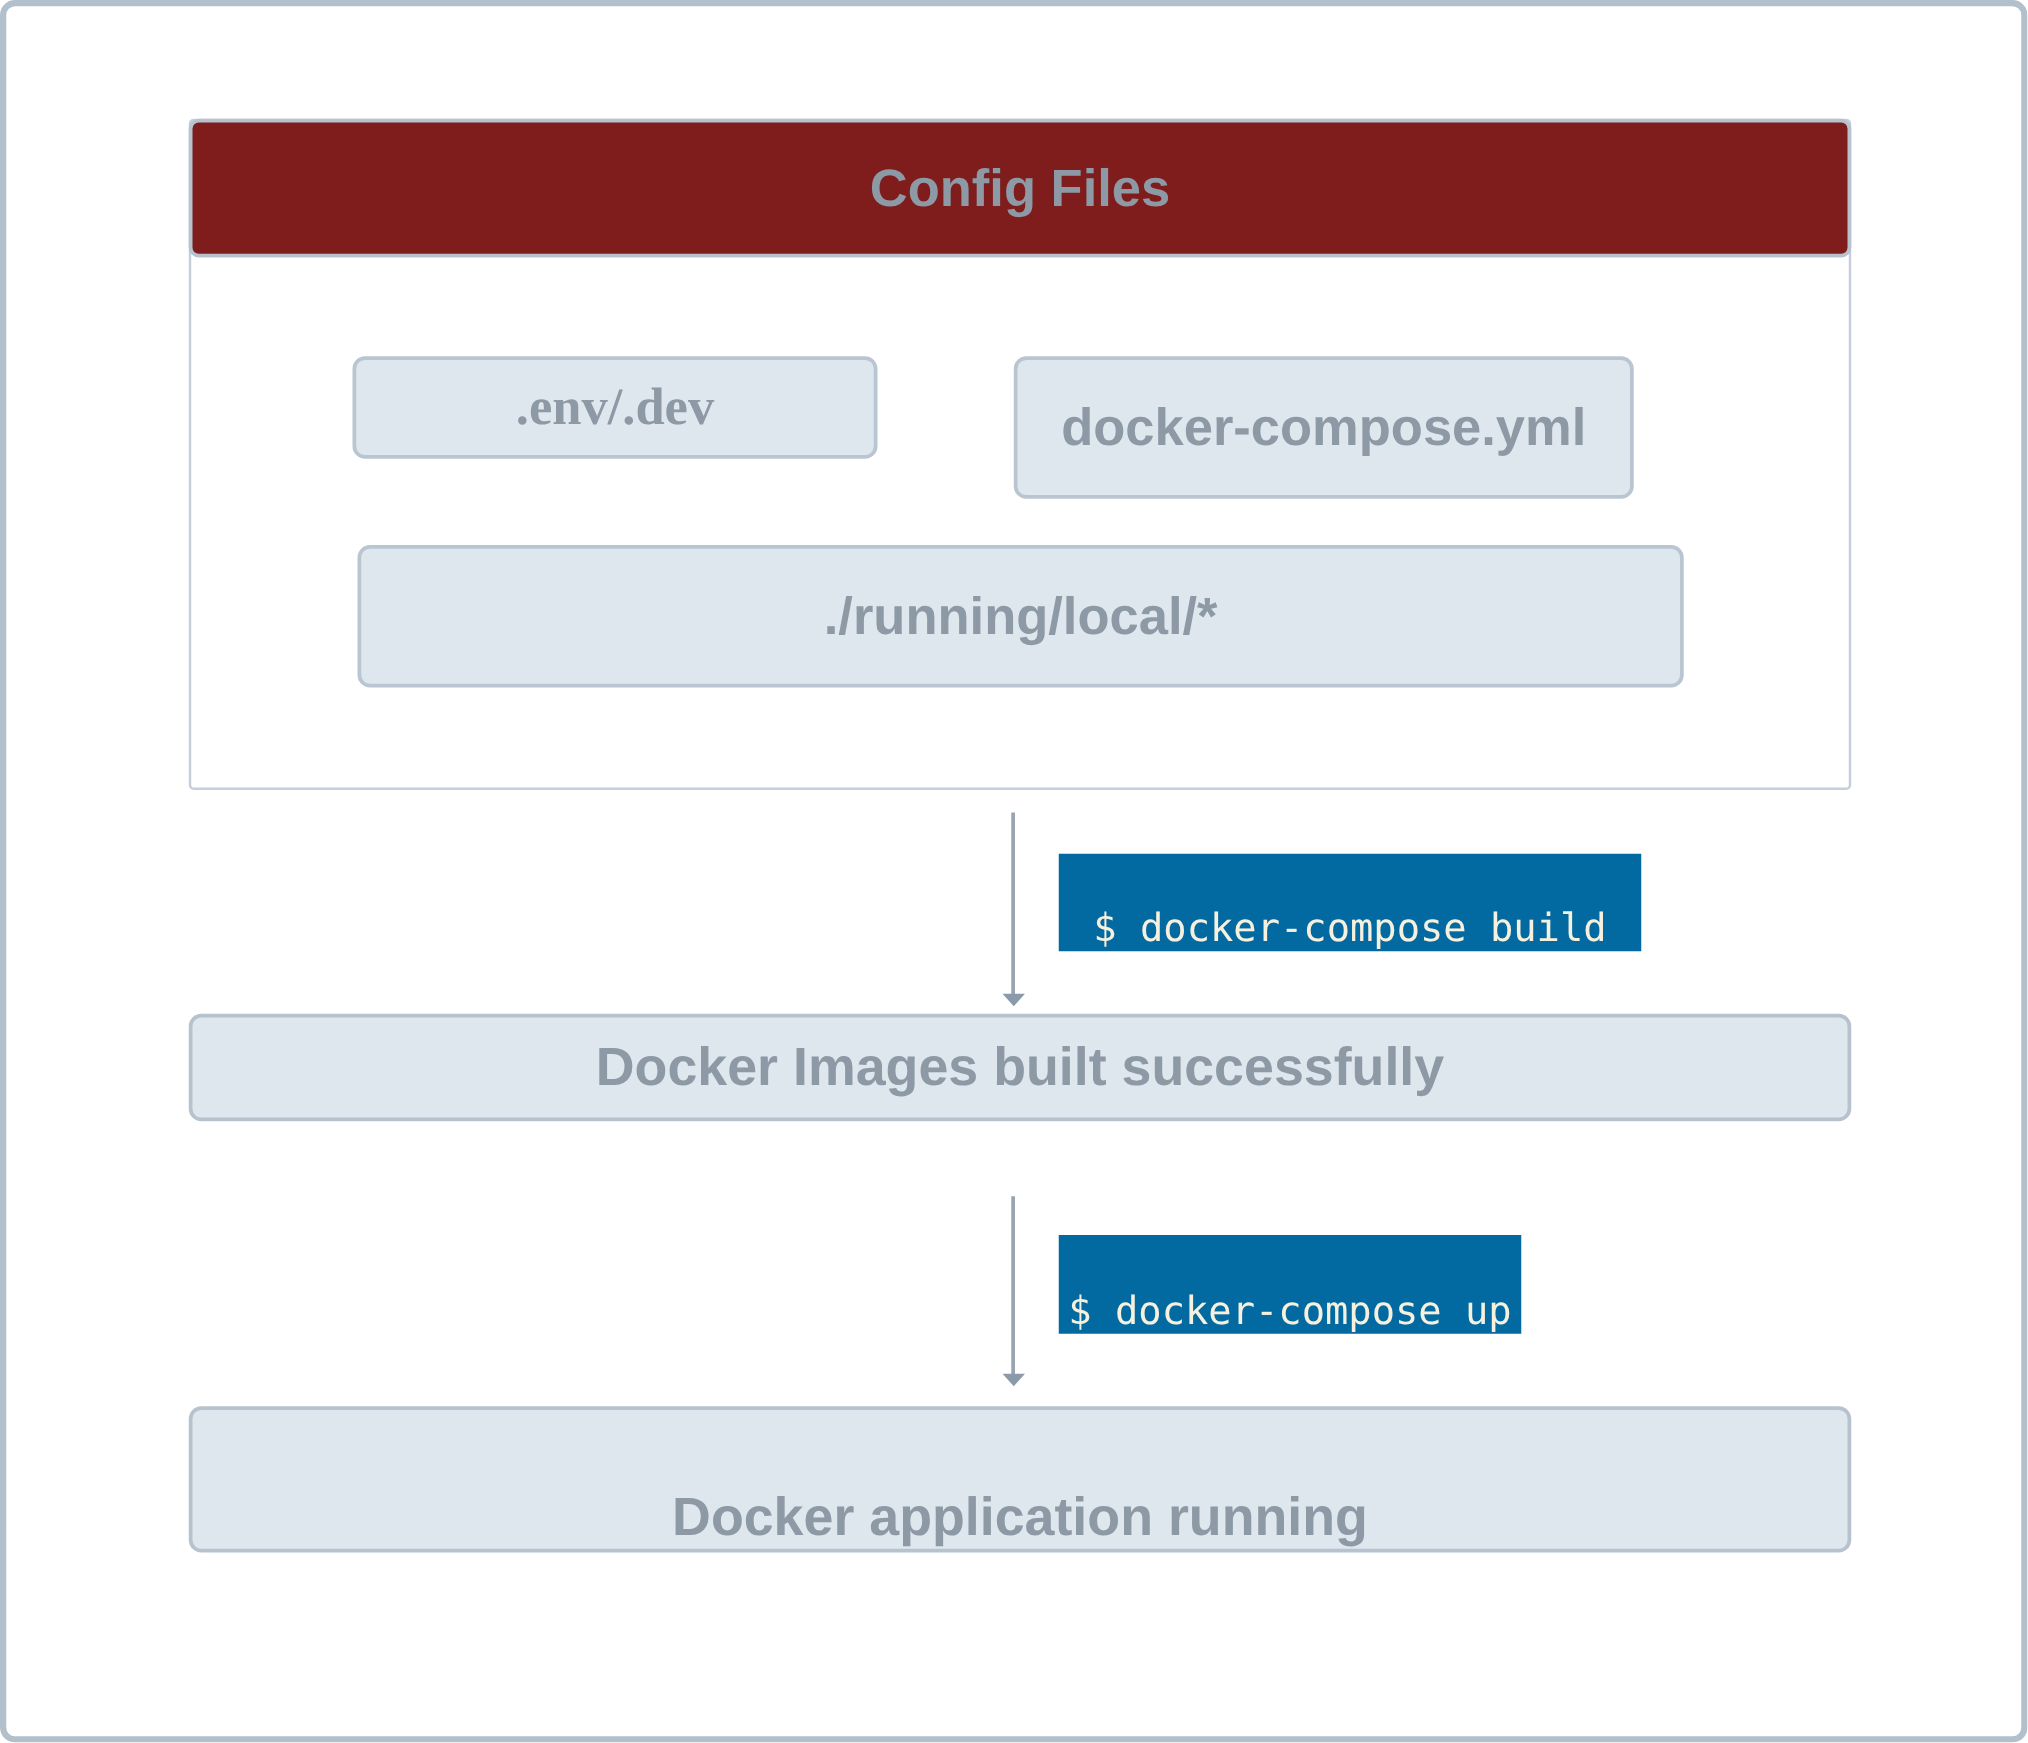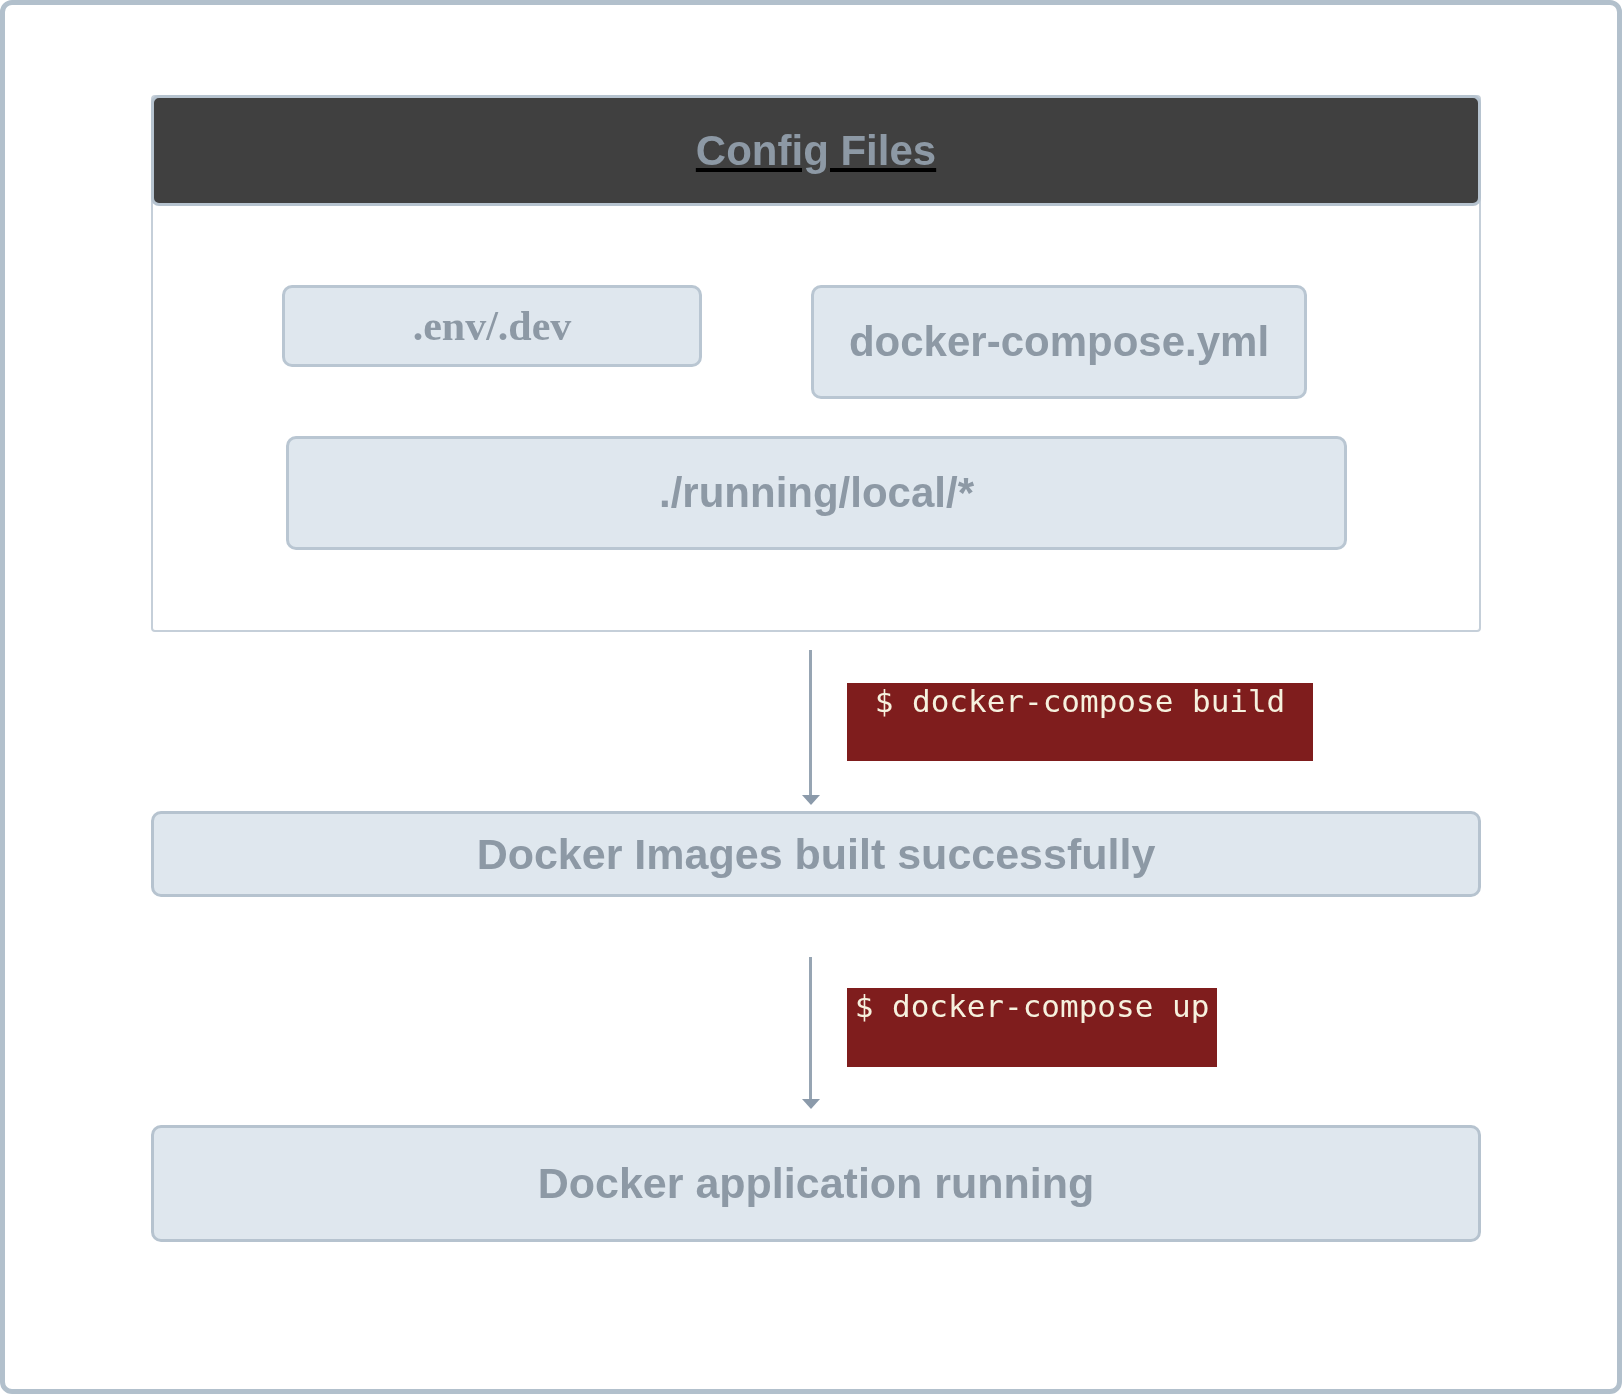--- a/index.html
+++ b/index.html
@@ -29,28 +29,27 @@
     border-radius: 4px;
     box-sizing: border-box;
     background: #ffffff;
   }
   .group-header {
     position: absolute;
     left: 146px;
     top: 90px;
     width: 1330px;
     height: 111px;
-    background: #404040;
+    background: #7f1d1d;
     border: 3px solid #b6c3cf;
     border-radius: 8px;
     box-sizing: border-box;
     display: flex;
     align-items: center;
     justify-content: center;
-    text-decoration: underline;
   }
   .group-header span {
     font-size: 42px;
     font-weight: bold;
     color: #8d99a5;
   }
   .file-box {
     position: absolute;
     background: #dfe7ee;
     border: 3px solid #b9c6d2;
@@ -81,21 +80,21 @@
     display: flex;
     align-items: center;
     justify-content: center;
   }
   .state-box span {
     font-size: 43px;
     font-weight: bold;
     color: #8d99a5;
   }
   .state-images  { top: 806px; }
-  .state-running { top: 1120px; height: 117px; }
+  .state-running { top: 1120px; height: 117px; align-items: flex-end; }
 
   .arrow {
     position: absolute;
     width: 3px;
     background: #97a5b3;
   }
   .arrow-1 { left: 804px; top: 645px; height: 146px; }
   .arrow-2 { left: 804px; top: 952px; height: 143px; }
   .arrow::after {
     content: "";
@@ -105,23 +104,23 @@
     transform: translateX(-50%);
     width: 0;
     height: 0;
     border-left: 9px solid transparent;
     border-right: 9px solid transparent;
     border-top: 10px solid #8b9aaa;
   }
 
   .code-badge {
     position: absolute;
-    background: #7f1d1d;
+    background: #0369a1;
     display: flex;
-    align-items: flex-start;
+    align-items: flex-end;
     justify-content: center;
     box-sizing: border-box;
   }
   .code-badge span {
     font-family: "DejaVu Sans Mono", "Liberation Mono", monospace;
     font-size: 31px;
     color: #f6f1de;
     white-space: pre;
   }
   .code-build { left: 842px; top: 678px; width: 466px; height: 78px; }

